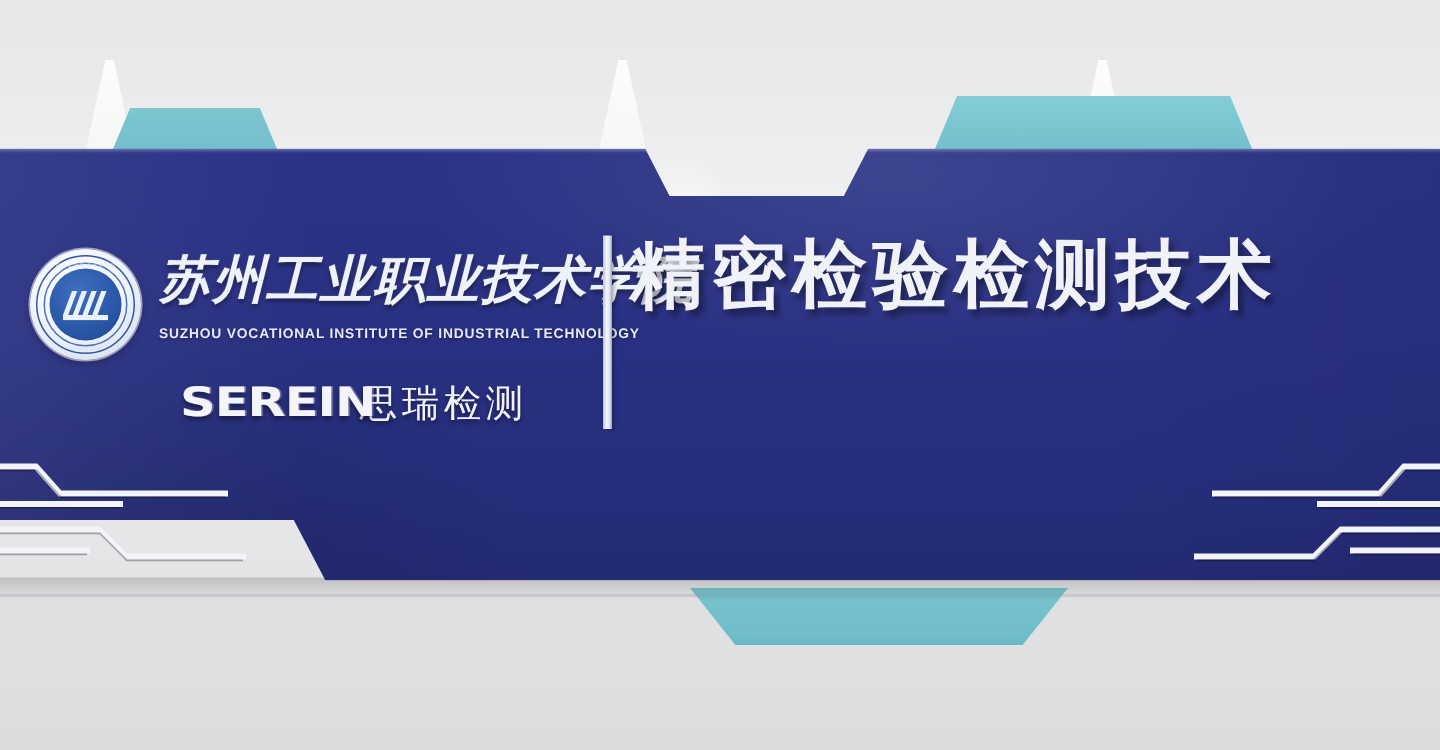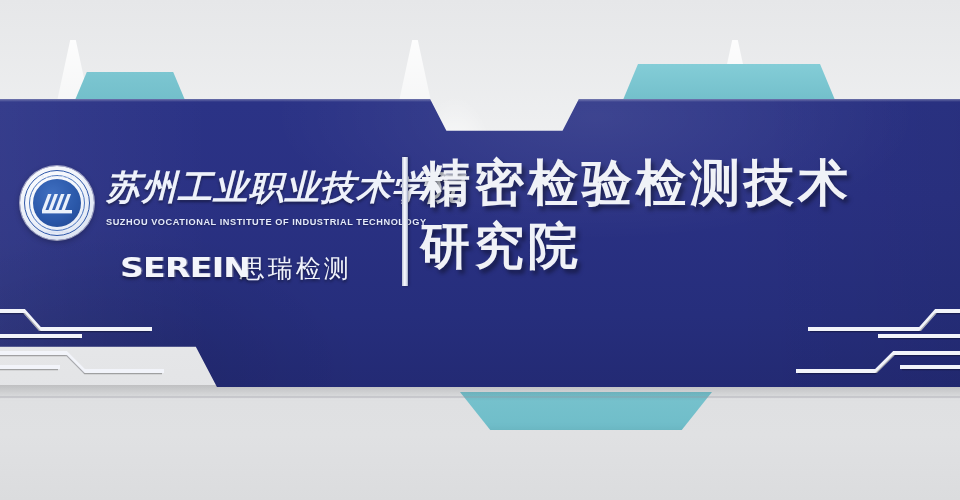--- a/index.html
+++ b/index.html
@@ -264,16 +264,15 @@
     <div class="serein">
       <span class="mark">SEREIN</span>
       <span class="cn">思瑞检测</span>
     </div>
   </div>
 
   <div class="divider"></div>
 
   <div class="title">
     <div>精密检验检测技术</div>
-    <div>研究院</div>
   </div>
 
 </div>
 
 </body></html>

